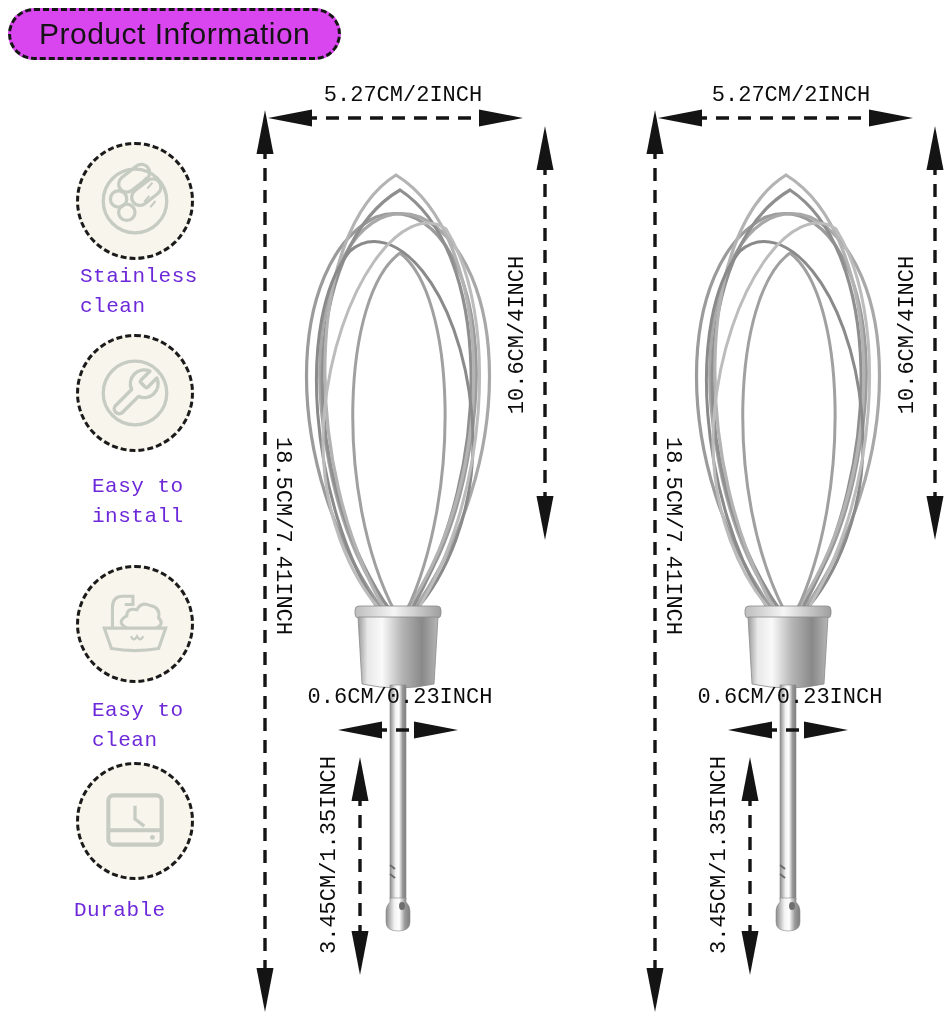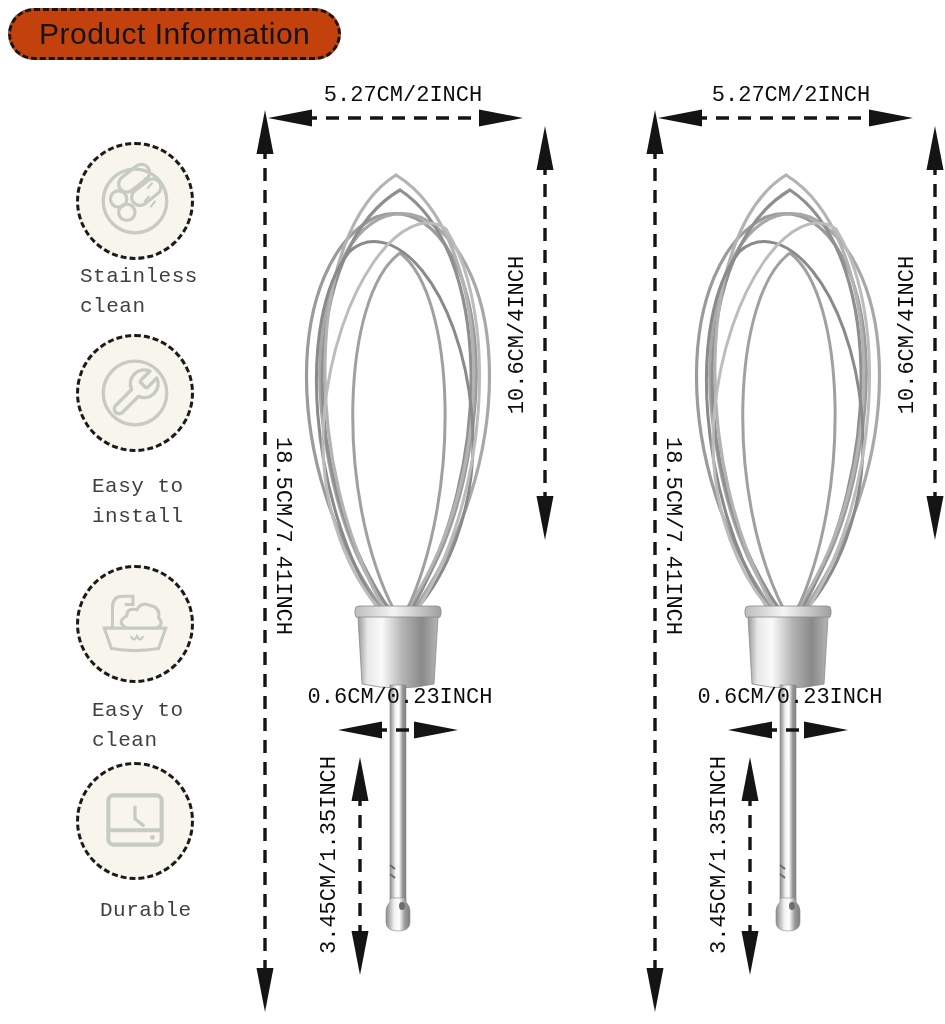--- a/index.html
+++ b/index.html
@@ -4,33 +4,33 @@
 <style>
   html,body { margin:0; padding:0; background:#ffffff; }
   .canvas {
     position:relative; width:945px; height:1024px; background:#ffffff;
     overflow:hidden; font-family:"Liberation Mono", monospace; color:#111;
   }
   
   .badge {
     position:absolute; left:8px; top:8px;
     padding:6px 28px; border:3px dashed #151515; border-radius:30px;
-    background:#c2410c;
+    background:#d946ef;
     font-family:"Liberation Sans", sans-serif; font-size:30px; color:#141414;
     letter-spacing:0.5px; white-space:nowrap;
   }
   
   .feat-circle {
     position:absolute; width:112px; height:112px;
     border:3px dashed #1a1a1a; border-radius:50%;
     background:#f8f5ed; display:flex; align-items:center; justify-content:center;
     box-sizing:content-box;
   }
   .feat-label {
-    position:absolute; font-size:21px; line-height:30px; color:#404040;
+    position:absolute; font-size:21px; line-height:30px; color:#6d28d9;
     white-space:nowrap; letter-spacing:0.5px;
   }
   
   .dim {
     position:absolute; font-size:22px; color:#0c0c0c; white-space:nowrap;
     transform:translate(-50%,-50%);
   }
   .dim.r90  { transform:translate(-50%,-50%) rotate(90deg); }
   .dim.rm90 { transform:translate(-50%,-50%) rotate(-90deg); }
   svg.scene { position:absolute; left:0; top:0; }
@@ -171,21 +171,21 @@
   <div class="feat-circle" style="left:76px; top:762px">
     <svg width="82" height="82" viewBox="-40 -40 80 80">
       <g fill="none" stroke="#c6ccc2" stroke-width="4">
         <rect x="-26" y="-25" width="52" height="48" rx="5"></rect>
         <path d="M -26 9 H 26"></path>
         <path d="M 0 -15 V -2 L 9 5" stroke-width="3.2"></path>
         <circle cx="17" cy="16" r="2.4" fill="#c6ccc2" stroke="none"></circle>
       </g>
     </svg>
   </div>
-  <div class="feat-label" style="left:100px; top:896px">
+  <div class="feat-label" style="left:74px; top:896px">
     <div>Durable</div>
   </div>
 
   <div class="dim" style="left:403px; top:95px">5.27CM/2INCH</div>
   <div class="dim r90" style="left:282px; top:536px">18.5CM/7.41INCH</div>
   <div class="dim rm90" style="left:517px; top:335px">10.6CM/4INCH</div>
   <div class="dim" style="left:400px; top:697px">0.6CM/0.23INCH</div>
   <div class="dim rm90" style="left:329px; top:855px">3.45CM/1.35INCH</div>
 
   <div class="dim" style="left:791px; top:95px">5.27CM/2INCH</div>

